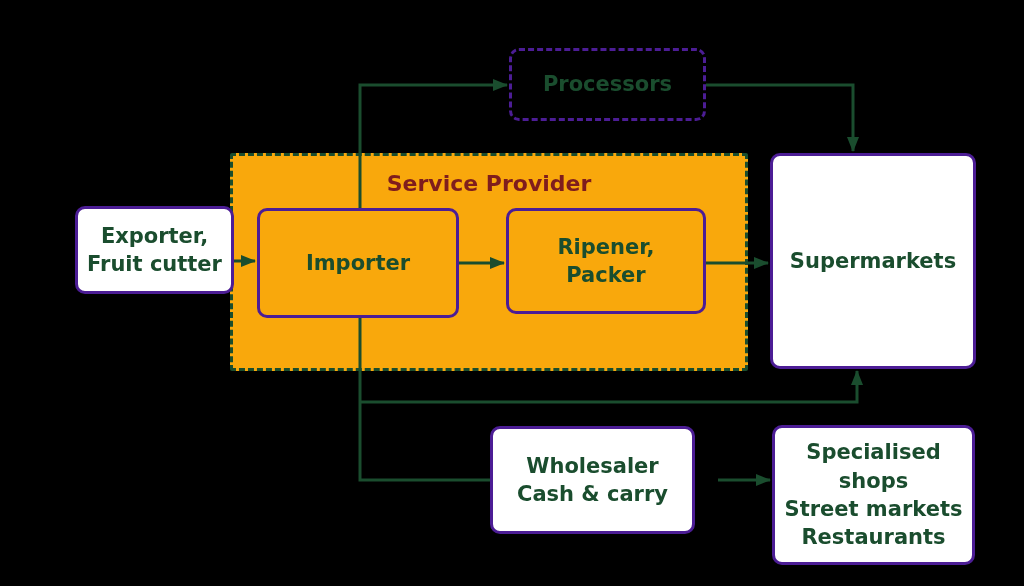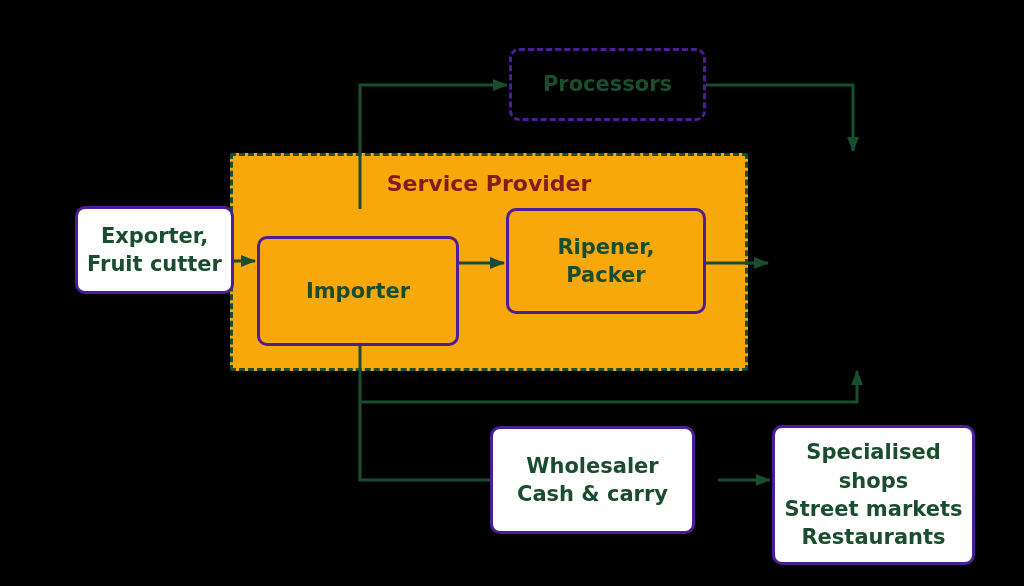--- a/index.html
+++ b/index.html
@@ -64,21 +64,21 @@
     z-index: 2;
     pointer-events: none;
   }
   
   .node { z-index: 3; }
   .group-box { z-index: 1; }
 
   
   #box-service-provider { left: 230px; top: 153px; width: 518px; height: 218px; }
   #box-exporter      { left: 47px;  top: 206px; width: 159px; height: 88px; margin-left: 28px; }
-  #box-importer      { left: 257px; top: 208px; width: 202px; height: 110px; margin-top: 28px; }
+  #box-importer      { left: 257px; top: 208px; width: 202px; height: 110px; }
   #box-ripener       { left: 506px; top: 208px; width: 200px; height: 106px; }
   #box-processors    { left: 509px; top: 48px;  width: 197px; height: 73px;  }
   #box-supermarkets  { left: 770px; top: 153px; width: 206px; height: 216px; }
   #box-wholesaler    { left: 490px; top: 426px; width: 205px; height: 108px; }
   #box-specialised   { left: 772px; top: 425px; width: 203px; height: 140px; }
 </style>
 </head>
 <body>
 
 <div class="stage">
@@ -116,20 +116,23 @@
 
   <div class="node orange-node" id="box-ripener">
     <span class="label">Ripener,
 Packer</span>
   </div>
 
   <div class="node dashed-node" id="box-processors">
     <span class="label">Processors</span>
   </div>
 
+  <div class="node white-node" id="box-supermarkets">
+    <span class="label">Supermarkets</span>
+  </div>
 
   <div class="node white-node" id="box-wholesaler">
     <span class="label">Wholesaler
 Cash &amp; carry</span>
   </div>
 
   <div class="node white-node" id="box-specialised">
     <span class="label">Specialised shops
 Street markets
 Restaurants</span>

